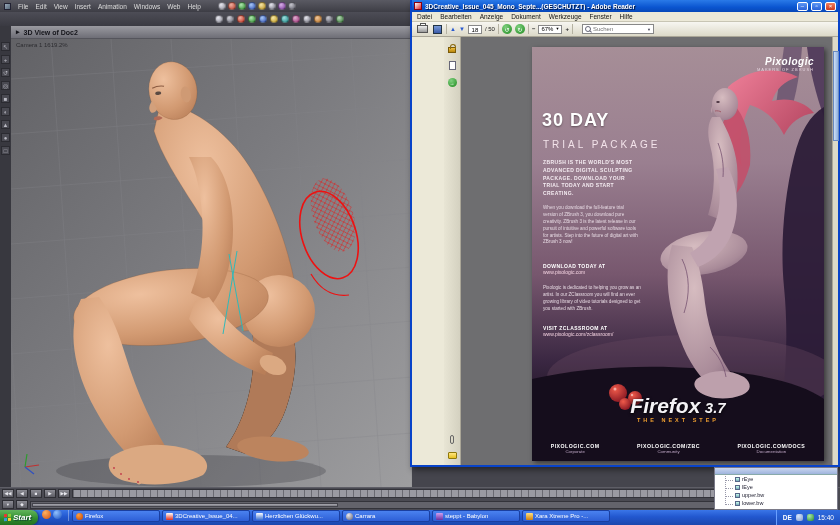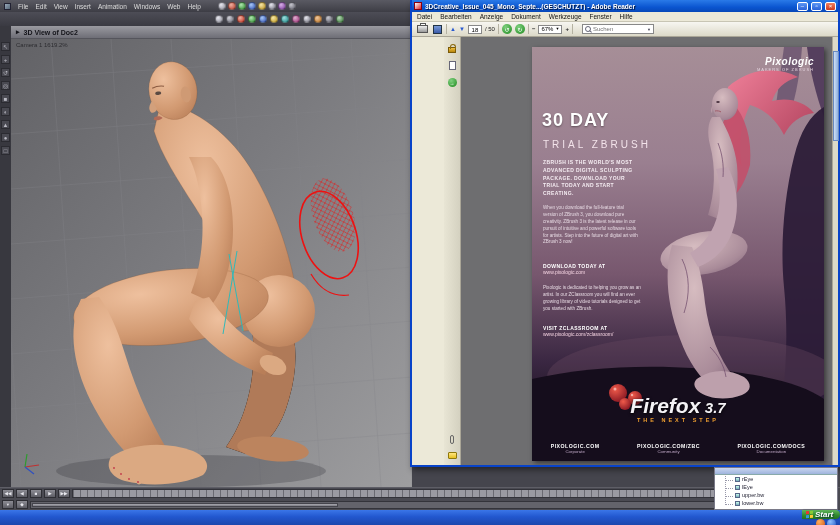--- a/index.html
+++ b/index.html
@@ -92,21 +92,21 @@
 
   
   #minipanel { position:absolute; right:2px; bottom:15px; width:124px; height:43px; background:#fff; border:1px solid #7a7a88; }
   .mphead { height:7px; background:linear-gradient(#c9d6ef,#9fb4dd); border-bottom:1px solid #8aa; }
   .mprow { display:flex; align-items:center; gap:2px; height:8px; padding-left:10px; font-size:5.5px; color:#223; }
   .tree { width:8px; height:7px; border-left:1px dotted #99a; border-bottom:1px dotted #99a; margin-bottom:3px; }
   .mpico { width:5px; height:5px; background:linear-gradient(#cfe,#7ab); border:1px solid #568; }
 
   
   #taskbar { position:absolute; left:0; bottom:0; width:840px; height:15px;
-             background:linear-gradient(#3a76e8,#2257cf 45%,#1b47ad); display:flex; align-items:flex-end;flex-direction:column; }
+             background:linear-gradient(#3a76e8,#2257cf 45%,#1b47ad); display:flex; align-items:flex-start; }
   .startbtn { height:15px; width:38px; background:linear-gradient(#61b55c,#2f8a2c 60%,#247121); border-radius:0 7px 7px 0;
               display:flex; align-items:center; gap:2px; padding:0 4px; box-shadow:1px 0 2px rgba(0,0,0,.4); }
   .startbtn .flag { width:7px; height:7px; display:grid; grid-template-columns:3px 3px; grid-template-rows:3px 3px; gap:1px; transform:skewY(-6deg); }
   .flag i { display:block; } .f1{background:#e33;} .f2{background:#8c3;} .f3{background:#39d;} .f4{background:#fc3;}
   .startbtn .stxt { color:#fff; font-size:8px; font-weight:bold; font-style:italic; text-shadow:1px 1px 1px #143; }
   .ql { display:flex; gap:2px; padding:0 4px; align-items:center; }
   .qlico { width:9px; height:9px; border-radius:50%; }
   .tsep { width:1px; height:11px; background:rgba(255,255,255,.35); margin:0 2px; }
   .task { width:88px; height:12px; margin:0 1px; background:linear-gradient(#4a82ef,#2d5fd6); border:1px solid #1a3fa0; border-radius:2px;
           display:flex; align-items:center; gap:2px; padding:0 3px; color:#fff; font-size:6px; white-space:nowrap; overflow:hidden; }
@@ -398,21 +398,21 @@
             <circle cx="93" cy="357" r="6" fill="url(#apple)"></circle>
             <circle cx="83" cy="342" r="1.5" fill="#fff" opacity="0.5"></circle>
               <circle cx="100" cy="348" r="1.2" fill="#fff" opacity="0.5"></circle>
           </svg>
 
           <div class="adtext" style="top:9px;right:10px;text-align:right">
             <div class="adbrand">Pixologic</div>
             <div class="adtag">MAKERS OF ZBRUSH</div>
           </div>
           <div class="adtext h30" style="top:64px;left:10px">30 DAY</div>
-          <div class="adtext htrial" style="top:92px;left:11px">TRIAL ZBRUSH</div>
+          <div class="adtext htrial" style="top:92px;left:11px">TRIAL PACKAGE</div>
           <div class="adtext smallcaps" style="top:112px;left:11px;width:98px">ZBRUSH IS THE WORLD'S MOST ADVANCED DIGITAL SCULPTING PACKAGE. DOWNLOAD YOUR TRIAL TODAY AND START CREATING.</div>
           <div class="adtext smallbody" style="top:158px;left:11px;width:95px">When you download the full-feature trial version of ZBrush 3, you download pure creativity. ZBrush 3 is the latest release in our pursuit of intuitive and powerful software tools for artists. Step into the future of digital art with ZBrush 3 now!</div>
           <div class="adtext" style="top:216px;left:11px">
             <div class="linklabel">DOWNLOAD TODAY AT</div>
             <div class="linkurl">www.pixologic.com</div>
           </div>
           <div class="adtext smallbody" style="top:238px;left:11px;width:100px">Pixologic is dedicated to helping you grow as an artist. In our ZClassroom you will find an ever growing library of video tutorials designed to get you started with ZBrush.</div>
           <div class="adtext" style="top:278px;left:11px">
             <div class="linklabel">VISIT ZCLASSROOM AT</div>
             <div class="linkurl">www.pixologic.com/zclassroom/</div>

